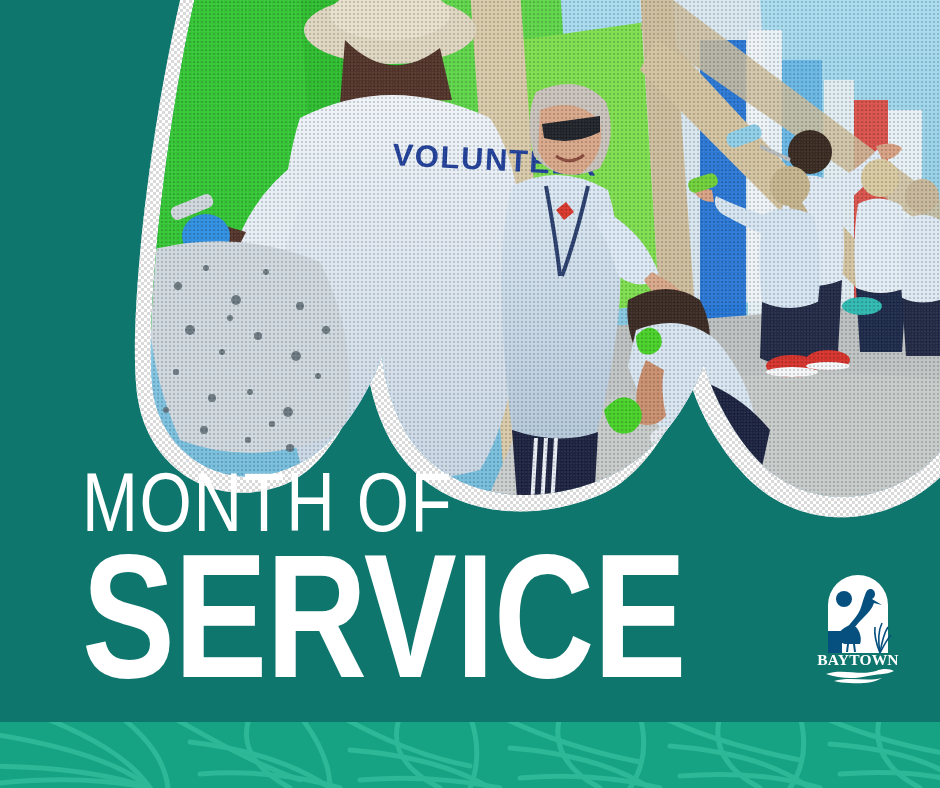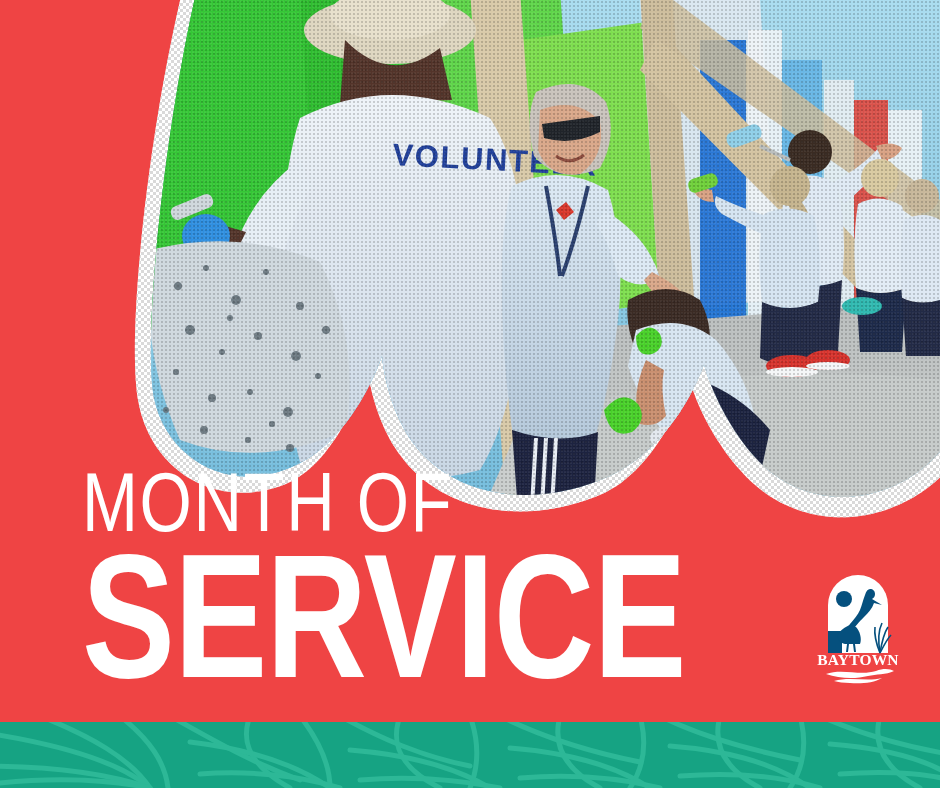--- a/index.html
+++ b/index.html
@@ -3,21 +3,21 @@
 <meta charset="utf-8">
 <title>Month of Service</title>
 <style>
   html,body{margin:0;padding:0;background:#1b1b1b;}
   *{box-sizing:border-box;}
 
   #poster{
     position:relative;
     width:940px;height:788px;
     overflow:hidden;
-    background:#ef4444;
+    background:#0f766e;
     font-family:"Liberation Sans", sans-serif;
   }
 
   
   #photo-block{
     position:absolute;
     left:0;top:0;
     width:940px;height:540px;
   }
 

